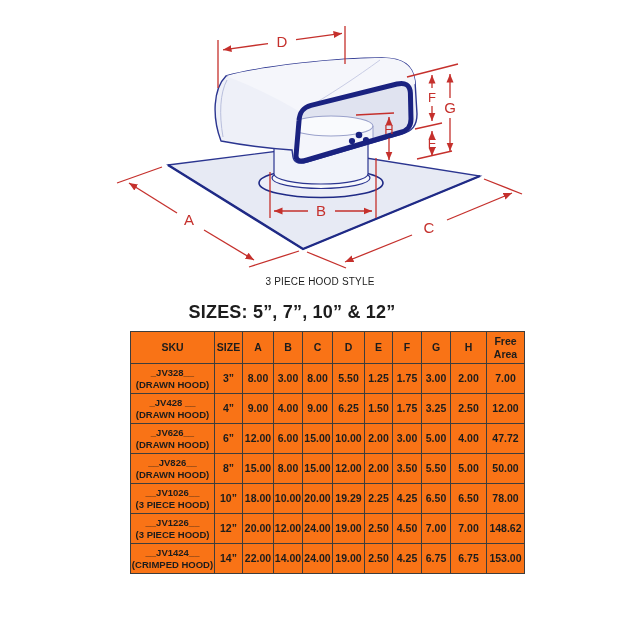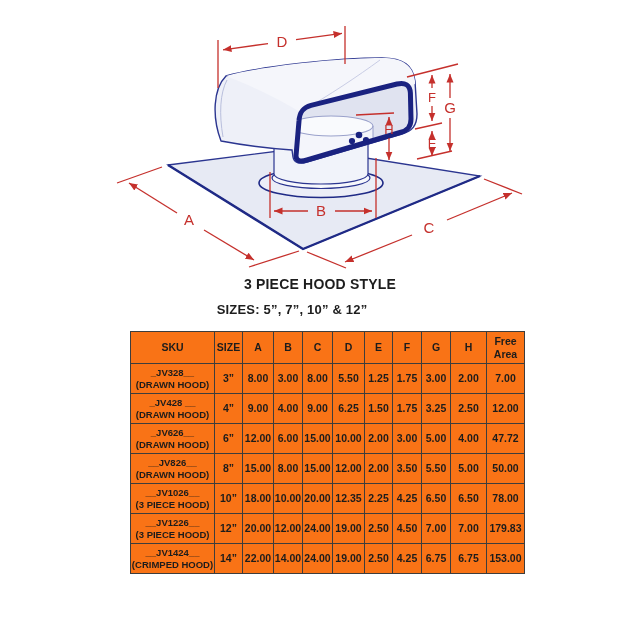--- a/index.html
+++ b/index.html
@@ -1,22 +1,22 @@
 <!DOCTYPE html>
 <html><head>
 <meta charset="utf-8">
 <style>
   html,body{margin:0;padding:0;background:#ffffff;}
   .page{position:relative;width:640px;height:640px;background:#ffffff;overflow:hidden;
         font-family:"Liberation Sans",sans-serif;}
   .diagram{position:absolute;top:0;left:0;}
   .caption-title{position:absolute;top:276px;left:0;width:640px;text-align:center;
-        font-size:14px;font-weight:700;color:#1d1d1d;letter-spacing:.2px;}
+        font-size:10px;font-weight:400;color:#1d1d1d;letter-spacing:.2px;}
   .caption-subtitle{position:absolute;top:302px;left:0;width:584px;text-align:center;
-        font-size:13px;font-weight:600;color:#1d1d1d;letter-spacing:.2px;}
+        font-size:18px;font-weight:600;color:#1d1d1d;letter-spacing:.2px;}
   .table-wrap{position:absolute;top:331px;left:130px;}
   table.spec{border-collapse:collapse;table-layout:fixed;width:394px;background:#f97316;}
   table.spec th,table.spec td{border:1.5px solid #3d3d3d;text-align:center;vertical-align:middle;
         padding:0;color:#1c1c1c;overflow:hidden;}
   table.spec th{font-size:10.5px;font-weight:bold;height:31px;line-height:1.15;}
   table.spec td{font-size:10.5px;font-weight:600;height:29px;line-height:1.1;}
   table.spec td.sku{font-size:9.5px;line-height:1.2;}
   .dim-label{fill:#c5302c;font-family:"Liberation Sans",sans-serif;}
   .dim-lg{font-size:15px;} .dim-sm{font-size:13px;}
 </style>
@@ -240,42 +240,42 @@
           </tr>
           <tr>
             <td class="sku">
               <div>__JV1026__</div>
               <div>(3 PIECE HOOD)</div>
             </td>
             <td>10”</td>
             <td>18.00</td>
             <td>10.00</td>
             <td>20.00</td>
-            <td>12.35</td>
+            <td>19.29</td>
             <td>2.25</td>
             <td>4.25</td>
             <td>6.50</td>
             <td>6.50</td>
             <td>78.00</td>
           </tr>
           <tr>
             <td class="sku">
               <div>__JV1226__</div>
               <div>(3 PIECE HOOD)</div>
             </td>
             <td>12”</td>
             <td>20.00</td>
             <td>12.00</td>
             <td>24.00</td>
             <td>19.00</td>
             <td>2.50</td>
             <td>4.50</td>
             <td>7.00</td>
             <td>7.00</td>
-            <td>179.83</td>
+            <td>148.62</td>
           </tr>
           <tr>
             <td class="sku">
               <div>__JV1424__</div>
               <div>(CRIMPED HOOD)</div>
             </td>
             <td>14”</td>
             <td>22.00</td>
             <td>14.00</td>
             <td>24.00</td>

